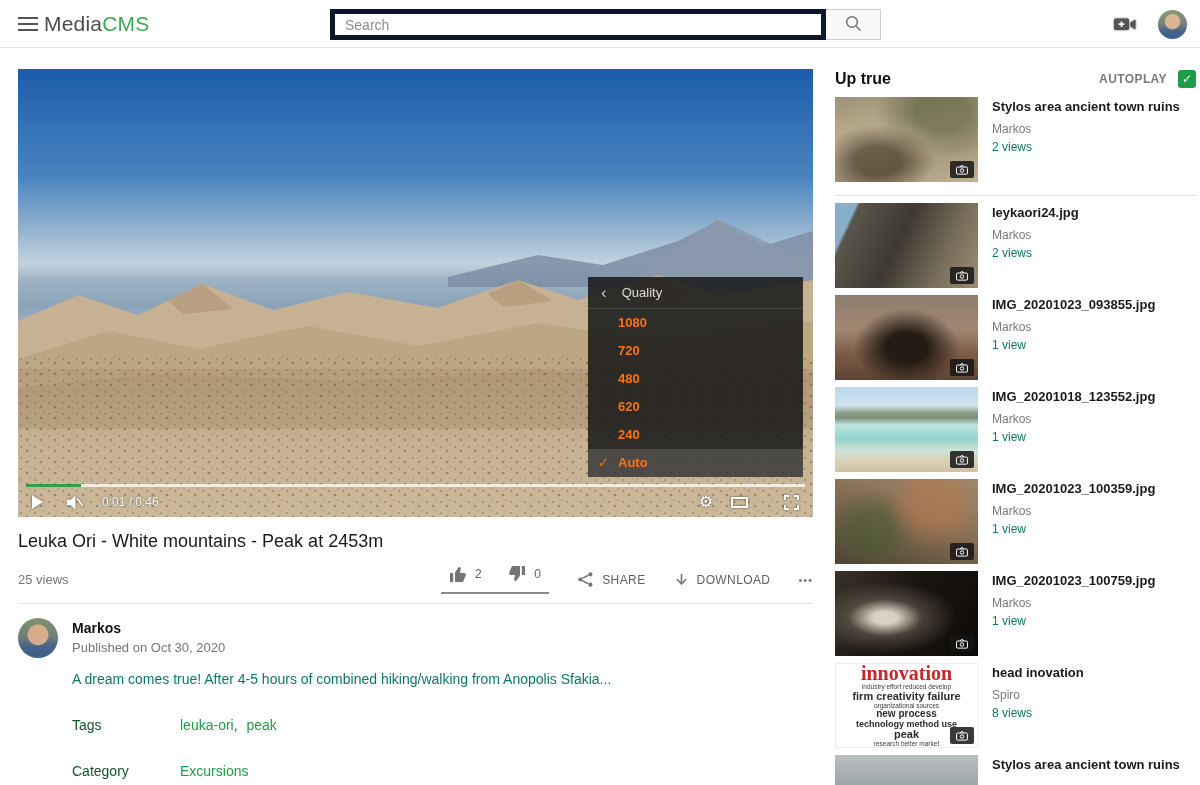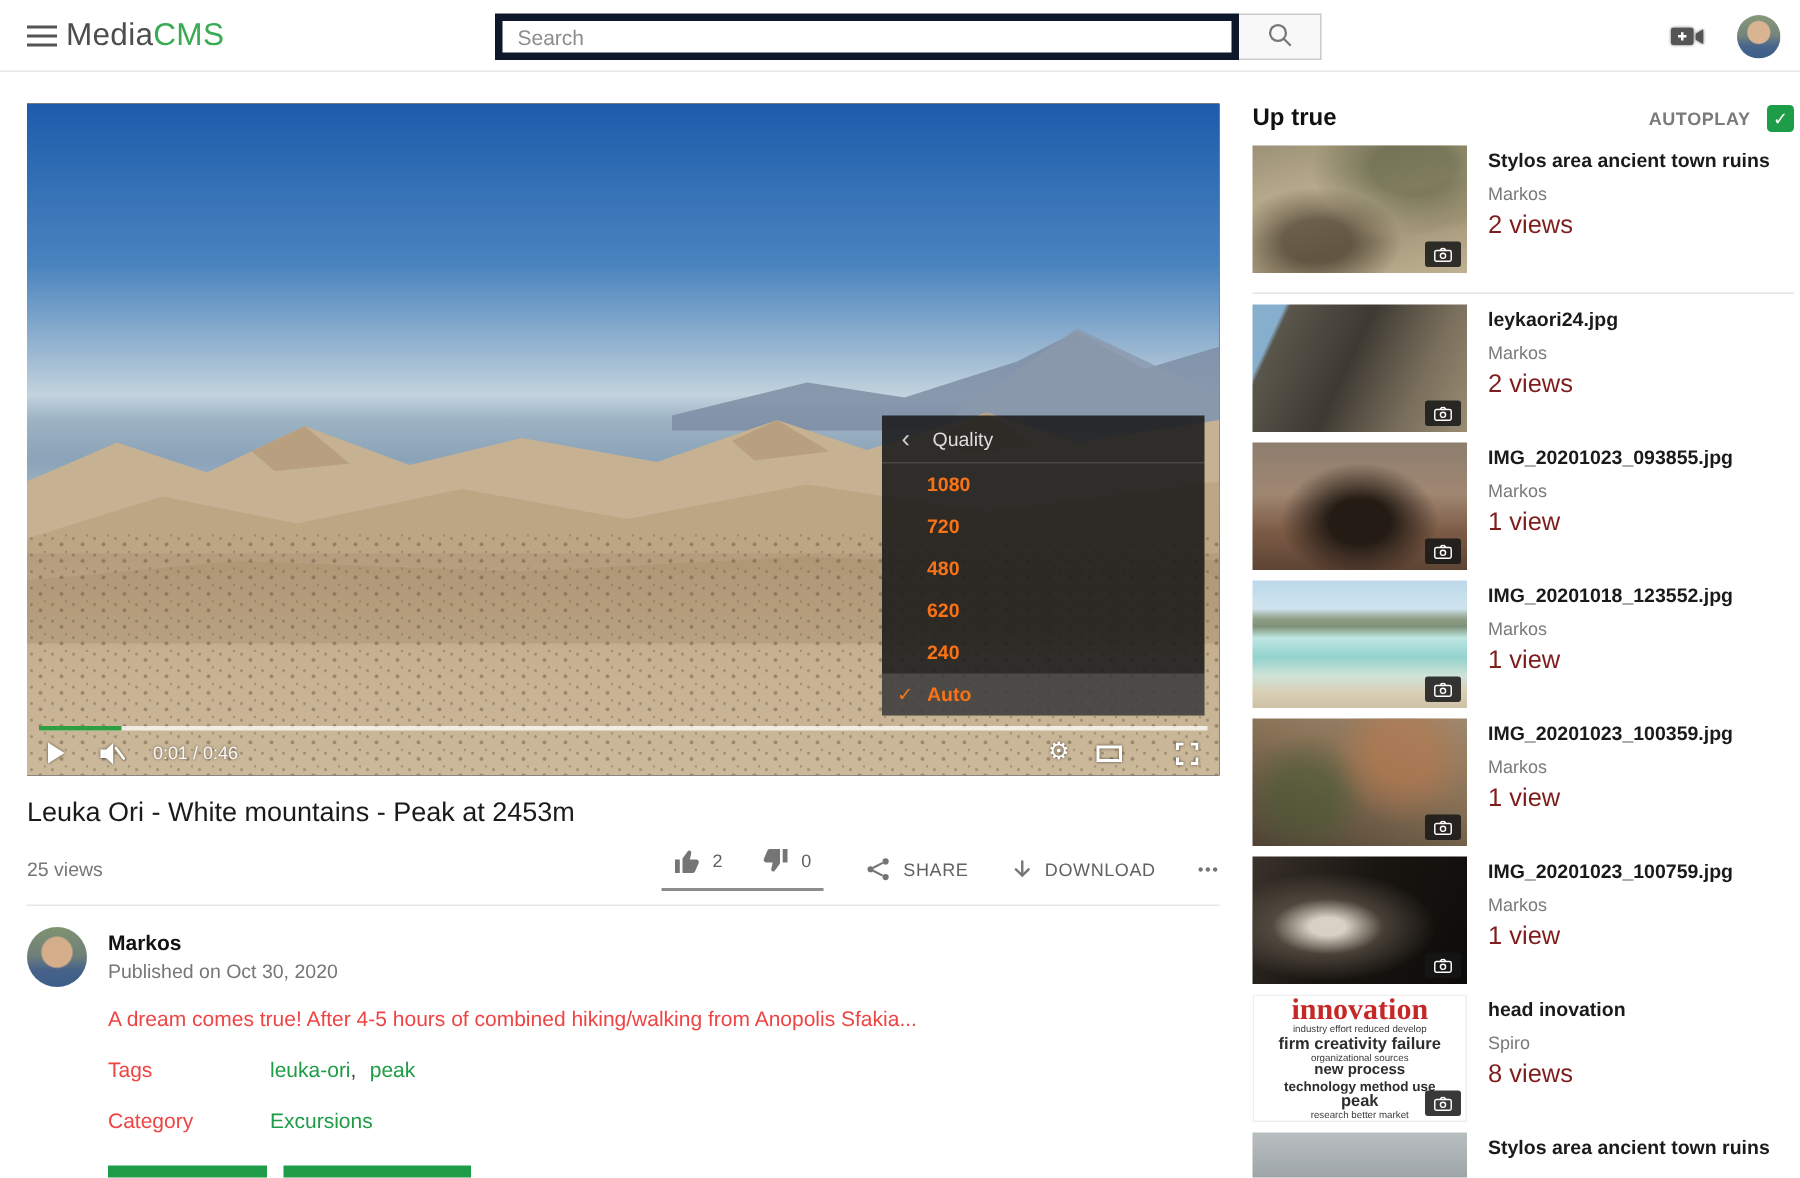--- a/index.html
+++ b/index.html
@@ -72,23 +72,23 @@
   .sep { border:none; border-top:1px solid #e6e6e6; margin-top:9px; }
 
   
   .author-row { display:flex; margin-top:14px; }
   .avatar-lg { width:40px; height:40px; border-radius:50%; flex-shrink:0;
     background: radial-gradient(circle at 50% 42%, #d4ad8a 0 32%, rgba(0,0,0,0) 36%),
       linear-gradient(180deg,#7f9370 0%,#6f7f79 48%,#46628a 72%,#3c5e89 100%); }
   .author-info { margin-left:14px; padding-top:2px; }
   .author-name { font-size:14px; font-weight:bold; color:#111; }
   .published { font-size:13px; color:#767676; margin-top:4px; }
-  .description { margin:13px 0 0 54px; font-size:14px; color:#ef4444; }
+  .description { margin:13px 0 0 54px; font-size:14px; color:#0f766e; }
   .kv { display:flex; margin:18px 0 0 54px; font-size:14px; align-items:baseline; }
-  .kv-label { width:108px; color:#ef4444; }
+  .kv-label { width:108px; color:#14532d;margin-top:12px; }
   .kv-value a { color:#1f9c47; text-decoration:none; cursor:pointer; }
   .tag-sep { color:#444; margin-right:5px; }
   .btn-row { margin:22px 0 0 54px; display:flex; gap:11px; }
   .btn { background:#1f9c47; color:#fff; border:none; font-size:11px; font-weight:bold;
     letter-spacing:.6px; padding:10px 18px; cursor:pointer; font-family:inherit; }
 
   
   .sidebar { width:361px; margin-left:22px; margin-top:22px; flex-shrink:0; }
   .sidebar-head { display:flex; align-items:center; }
   .up-next { font-size:16px; font-weight:bold; color:#111; flex:1; }
@@ -99,21 +99,21 @@
   .upnext-item { display:flex; margin-top:7px; cursor:pointer; }
   .upnext-item.first { margin-top:9px; }
   .side-divider { border:none; border-top:1px solid #e3e3e3; margin:13px 0 3px; }
   .thumb { width:143px; height:85px; position:relative; flex-shrink:0; overflow:hidden; }
   .badge { position:absolute; right:4px; bottom:4px; width:24px; height:17px;
     background:rgba(22,22,22,.85); border-radius:2px;
     display:flex; align-items:center; justify-content:center; }
   .item-info { margin-left:14px; padding-top:2px; min-width:0; }
   .item-title { font-size:13px; font-weight:bold; color:#1a1a1a; line-height:1.25; }
   .item-author { font-size:12px; color:#7a7a7a; margin-top:7px; }
-  .item-views { font-size:17px; color:#7f1d1d; margin-top:4px; }
+  .item-views { font-size:12px; color:#0f766e; margin-top:4px; }
 
   
   .t1 { background:
     radial-gradient(ellipse at 30% 75%, rgba(40,30,20,.55) 0 16%, rgba(0,0,0,0) 40%),
     radial-gradient(ellipse at 75% 18%, rgba(60,70,40,.5) 0 18%, rgba(0,0,0,0) 45%),
     linear-gradient(165deg,#9c9177 0%,#c3b494 45%,#a89a7c 70%,#bfb192 100%); }
   .t2 { background:
     linear-gradient(115deg,#86aecd 0%,#86aecd 12%,#5a564b 14%,#3e3a33 45%,#7a6f5c 75%,#9b8d74 100%); }
   .t3 { background:
     radial-gradient(ellipse at 50% 62%, #241b14 0 20%, rgba(0,0,0,0) 52%),

